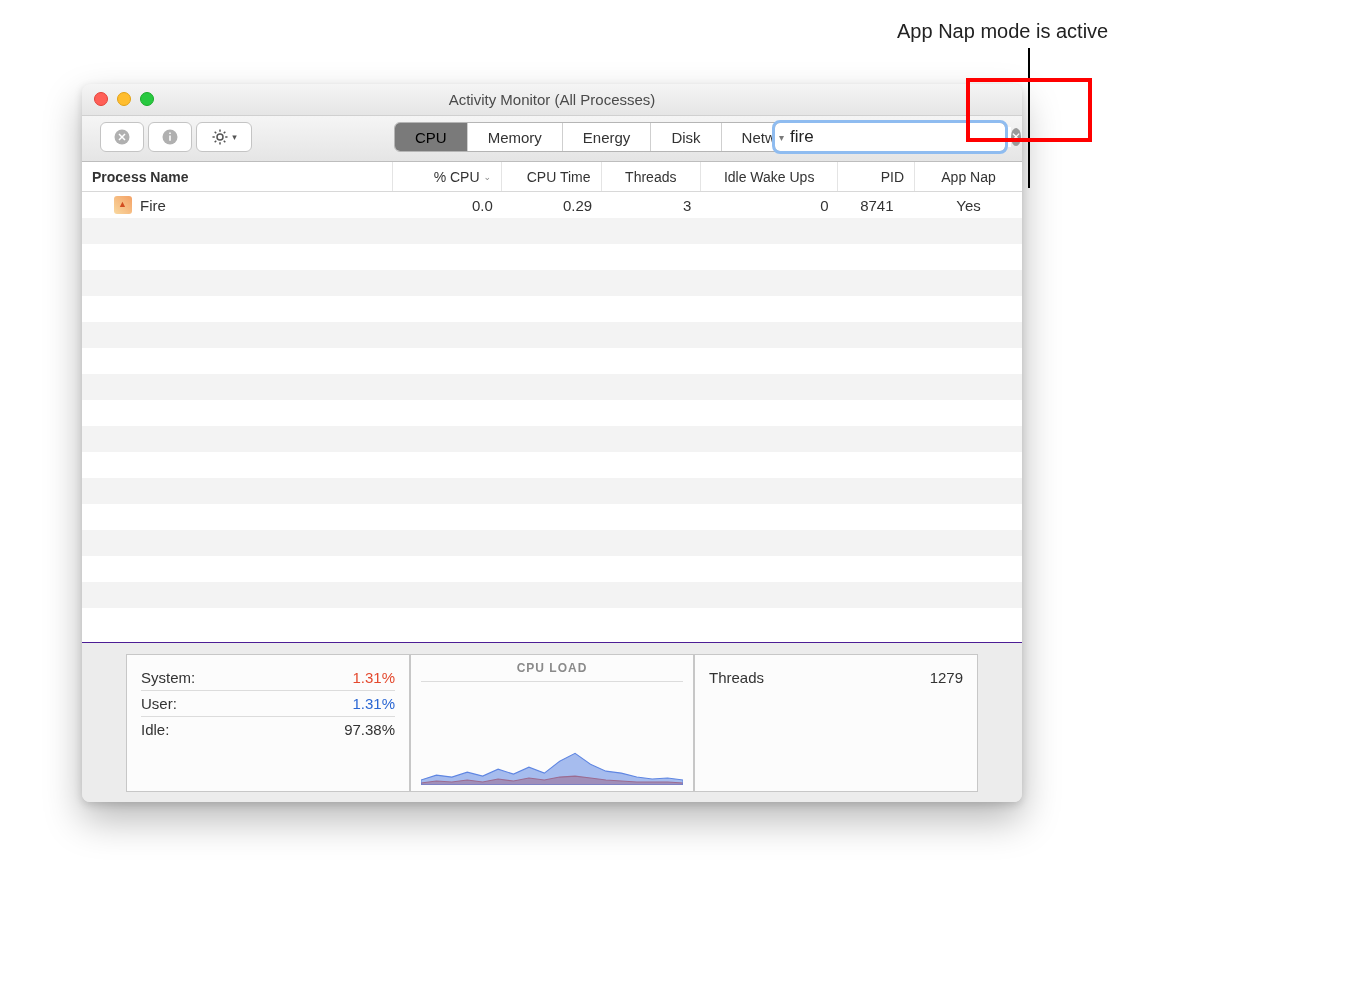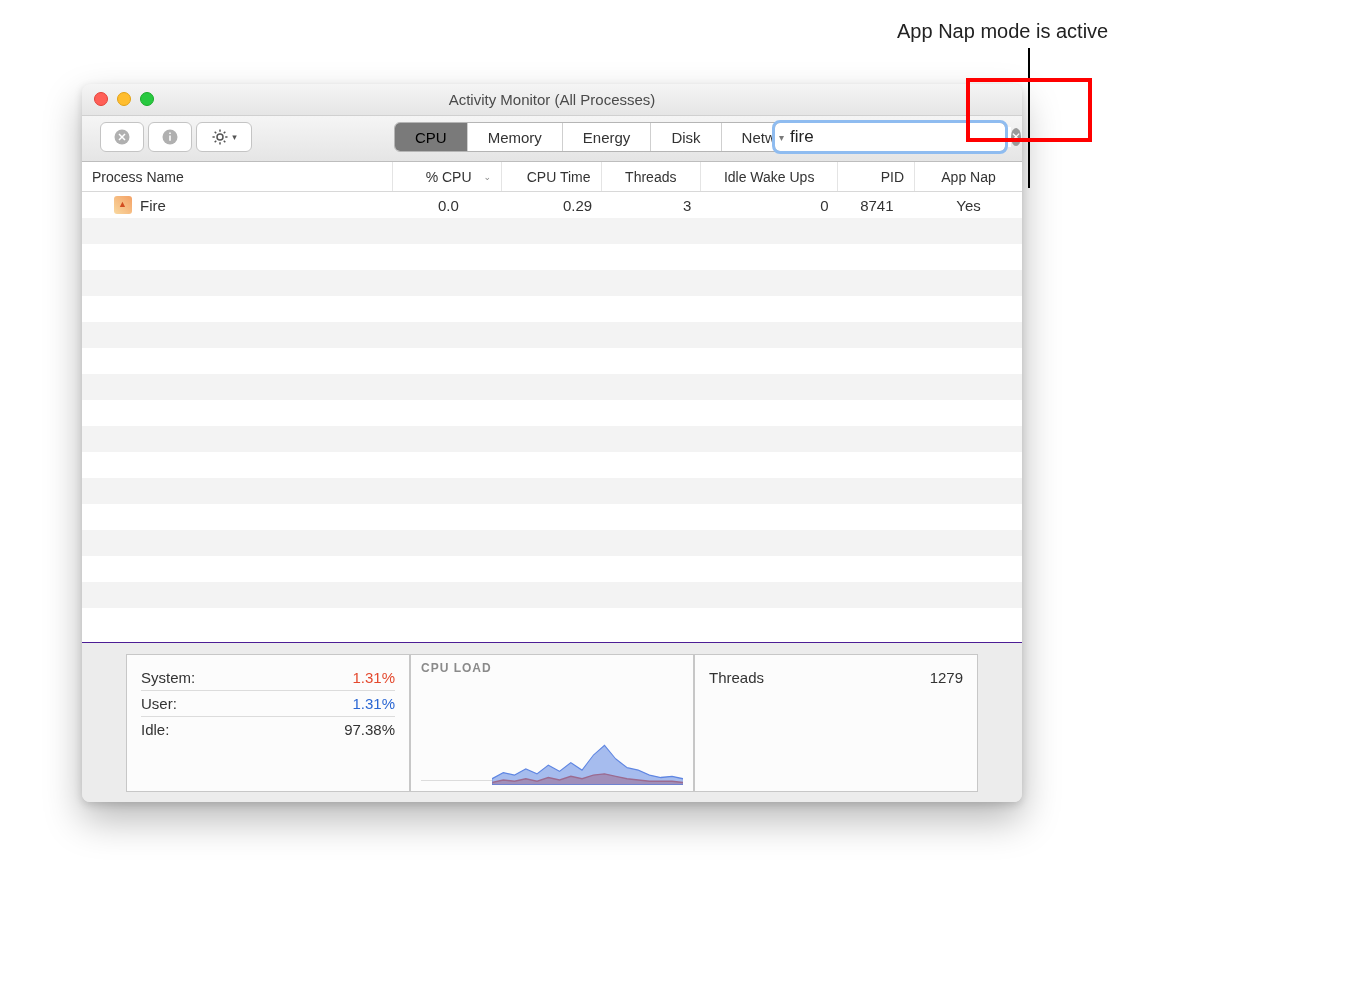--- a/index.html
+++ b/index.html
@@ -39,49 +39,49 @@
   .search-input { flex:1; border:none; outline:none; font-size:17px; margin-left:4px; color:#222; }
   .search-chevron { font-size:10px; color:#7a7a7a; margin-left:-2px; margin-right:2px; }
   .clear-btn { width:18px; height:18px; border-radius:50%; background:#9a9a9a; color:#fff; display:flex; align-items:center; justify-content:center; font-size:12px; cursor:pointer; }
 
   .table-area { background:#fff; height: 540px; position:relative; }
   .thead { display:flex; height:30px; border-bottom:1px solid #d8d8d8; background:#fff; }
   .th { font-size:14px; color:#333; display:flex; align-items:center; border-right:1px solid #e4e4e4; padding:0 10px; white-space:nowrap; }
   .th.r { justify-content:flex-end; }
   .th.c { justify-content:center; }
   .th .sort { font-size:9px; color:#888; margin-left:4px; }
-  .th0 { width:328px; }
-  .th1 { width:114px;gap:8px; }
+  .th0 { width:328px;font-weight:bold; }
+  .th1 { width:114px; }
   .th2 { width:104px; }
   .th3 { width:104px; }
   .th4 { width:144px; }
   .th5 { width: 80px; }
   .th6 { width:112px; border-right:none; }
 
   .tbody { }
   .tr { display:flex; height:26px; align-items:center; font-size:15px; color:#333; }
   .tr:nth-child(odd){ background:#fff; }
   .tr:nth-child(even){ background:#f3f3f3; }
   .td { padding:0 10px; }
   .td0 { width:328px; display:flex; align-items:center; gap:8px; padding-left:32px; }
   .td0 .app-icon { width:18px; height:18px; background:linear-gradient(45deg,#f9d9a0,#f4a165); border-radius:3px; position:relative; }
   .td0 .app-icon::after{ content:"▲"; position:absolute; font-size:9px; color:#d34d20; left:4px; top:3px;}
-  .td1 { width:114px; text-align:center; }
+  .td1 { width:114px; text-align:right; }
   .td2 { width:104px; text-align:right; }
   .td3 { width:104px; text-align:right; }
   .td4 { width:144px; text-align:right; }
   .td5 { width: 80px; text-align:center; }
   .td6 { width:112px; text-align:center; }
 
   .highlight-box { position:absolute; top:78px; left:966px; width:126px; height:64px; border:4px solid #ff0000; pointer-events:none; }
 
   .footer { position:absolute; bottom:0; left:0; right:0; height:160px; background:#ececec; border-top:1px solid #4c1d95; display:flex; justify-content:center; align-items:center; gap:0; }
   .panel { border:1px solid #c7c7c7; background:#fcfcfc; height:138px; }
   .panel.left, .panel.right { width:284px; padding:10px 14px; font-size:15px; }
-  .panel.mid { width:284px; padding:6px 10px; display:flex; }
+  .panel.mid { width:284px; padding:6px 10px; display:flex; flex-direction:column; }
   .row { display:flex; justify-content:space-between; padding:4px 0; border-bottom:1px solid #dcdcdc; }
   .row:last-child { border-bottom:none; }
   .row .lab { color:#333; }
   .row .val { color:#333; }
   .val.red { color:#e4492e; }
   .val.blue { color:#2b67d3; }
   .mid-title { text-align:center; font-size:12px; letter-spacing:1px; color:#8a8a8a; font-weight:600; border-bottom:1px solid #dcdcdc; padding-bottom:6px; margin-bottom:4px;}
   .chart { flex:1; position:relative; }
 </style>
 </head>

